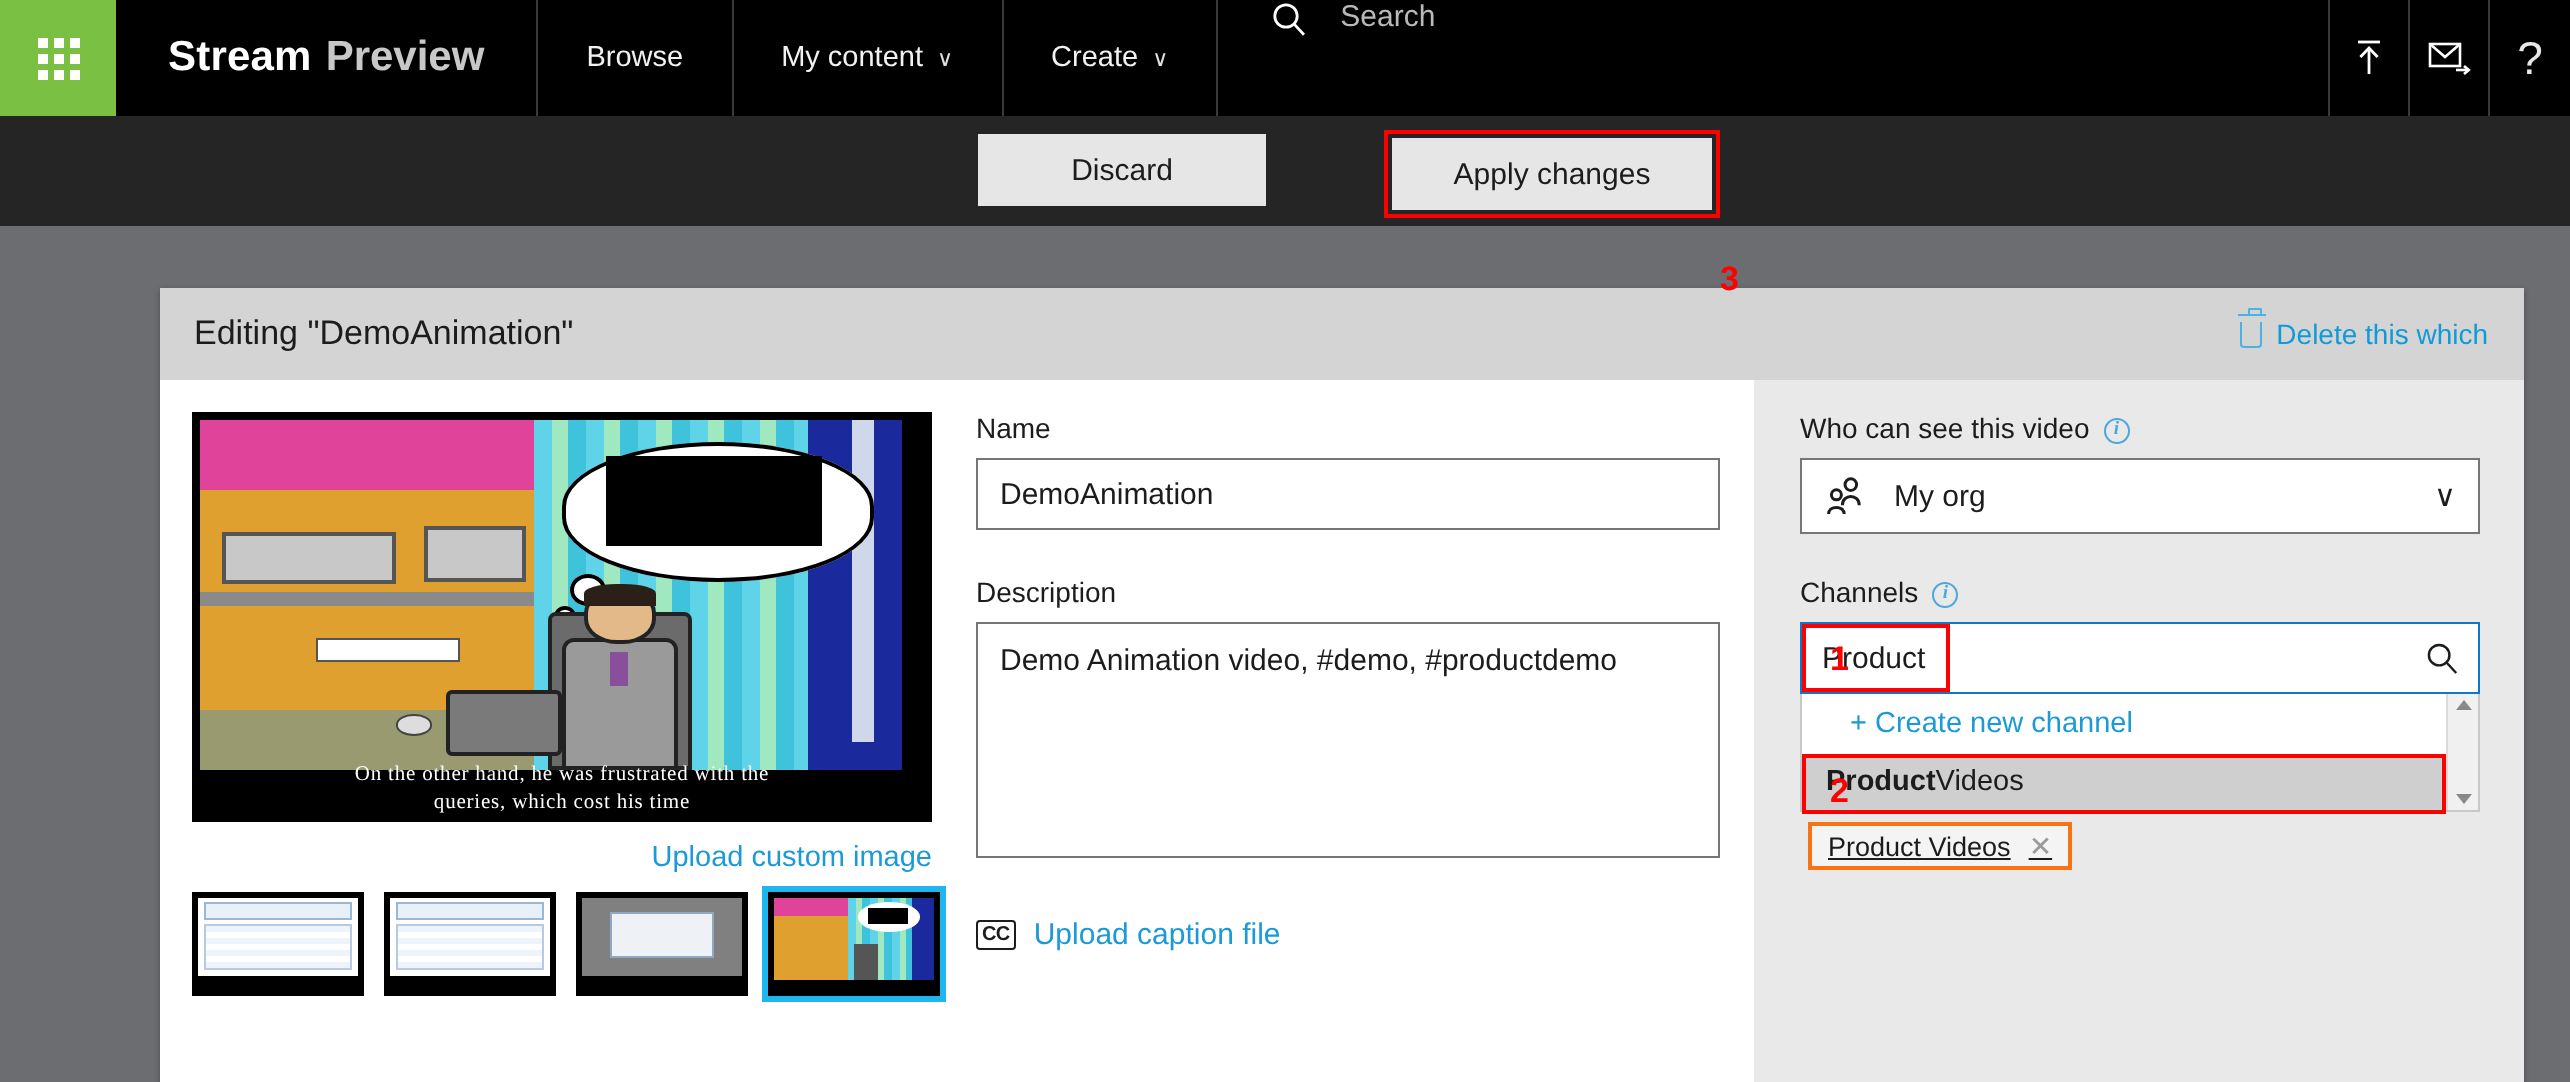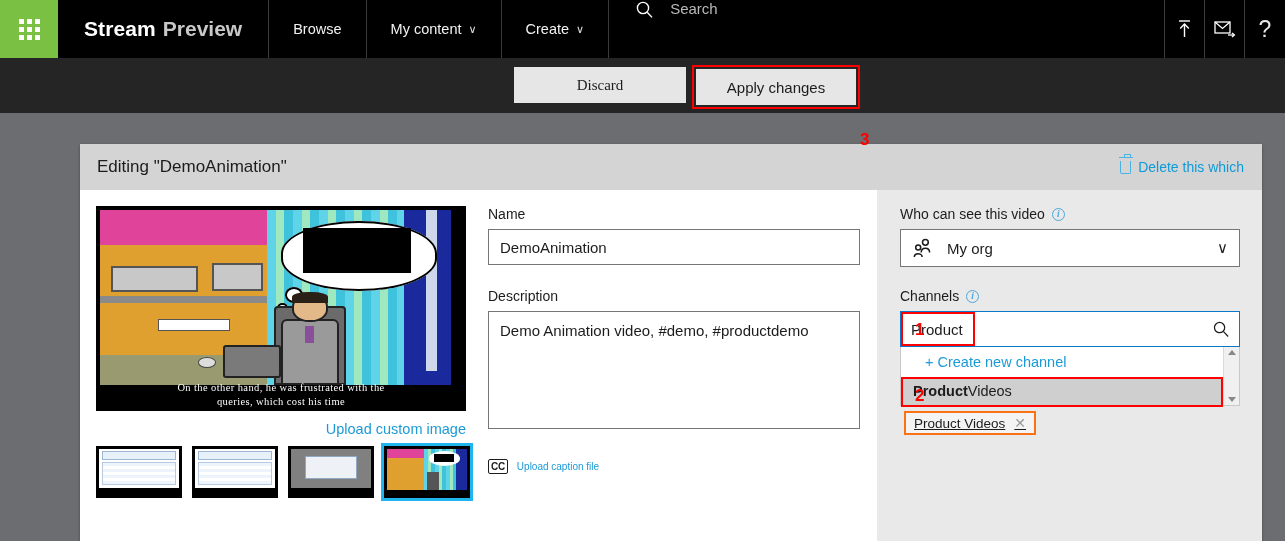--- a/index.html
+++ b/index.html
@@ -54,21 +54,21 @@
   
   #command-bar {
     height:55px; background:#252525; position:relative; z-index:4;
     display:flex; align-items:center;
   }
   .cmd-btn {
     background:#e6e6e6; border:1px solid #e6e6e6; color:#1c1c1c;
     font-size:15px; font-family:"Liberation Sans", sans-serif;
     height:36px; display:flex; align-items:center; justify-content:center; cursor:pointer;
   }
-  #discard-button { position:absolute; left:514px; top:9px; width:172px;font-family:Liberation Serif, serif; }
+  #discard-button { position:absolute; left:489px; top:9px; width:144px; }
   #apply-wrap { position:absolute; left:692px; top:7px; }
   #apply-changes-button { width:160px; height:36px; }
   .redbox { border:2px solid #ff0000; padding:2px; display:inline-block; }
   .annot-num {
     color:#ff0000; font-weight:bold; font-size:17px;
     font-family:"Liberation Sans", sans-serif; position:absolute;
   }
   #annot-3 { left:860px; top:72px; }
 
   
@@ -173,24 +173,24 @@
   #description-input {
     width:372px; height:118px; border:1px solid #767676; background:#fff;
     font-family:"Liberation Sans", sans-serif; font-size:15px; color:#1c1c1c;
     padding:9px 11px; outline:none; resize:none; display:block; line-height:1.35;
   }
   #caption-row { display:flex; align-items:center; gap:9px; margin-top:30px; cursor:pointer; }
   .cc-badge {
     border:1.6px solid #1c1c1c; border-radius:2px; font-size:10px; font-weight:bold;
     padding:0px 2px; line-height:13px; color:#1c1c1c; letter-spacing:-.3px;
   }
-  #upload-caption-file-link { color:#1b9ad6; font-size:10px; }
-
-  
-  .r-label { font-size:14px; color:#1c1c1c; display:flex; align-items:center; gap:7px; margin-bottom:7px; }
+  #upload-caption-file-link { color:#1b9ad6; font-size:15px; }
+
+  
+  .r-label { font-size:14px; color:#1c1c1c; display:flex; align-items:flex-end; gap:7px; margin-bottom:7px; }
   .info-i {
     width:13px; height:13px; border:1px solid #4aa8dd; border-radius:50%;
     color:#4aa8dd; font-size:9.5px; line-height:11px; text-align:center;
     font-family:"Liberation Serif", serif; font-style:italic; font-weight:bold;
   }
   #visibility-select {
     width:340px; height:38px; border:1px solid #767676; background:#fff;
     display:flex; align-items:center; padding:0 11px; cursor:pointer; position:relative;
   }
   #visibility-value { font-size:15px; color:#1c1c1c; margin-left:13px; }

